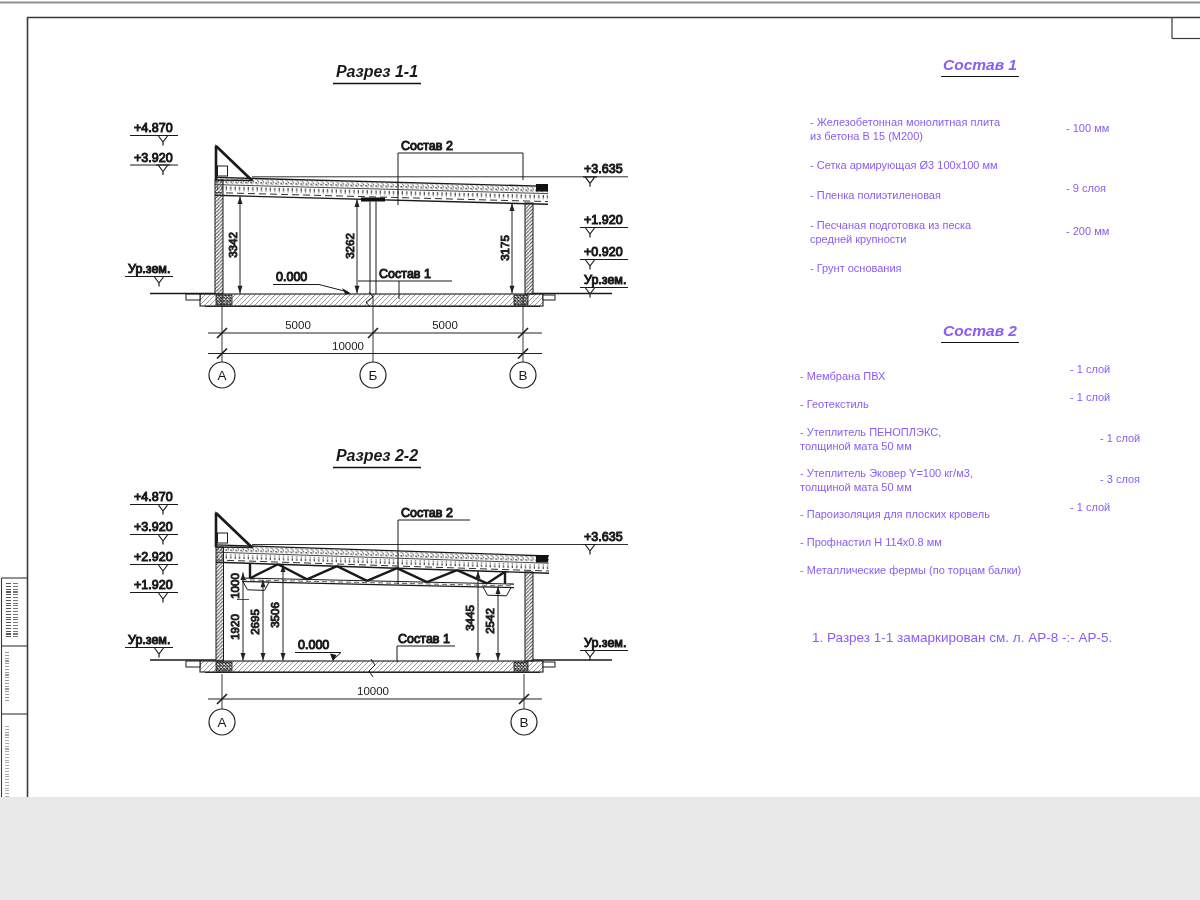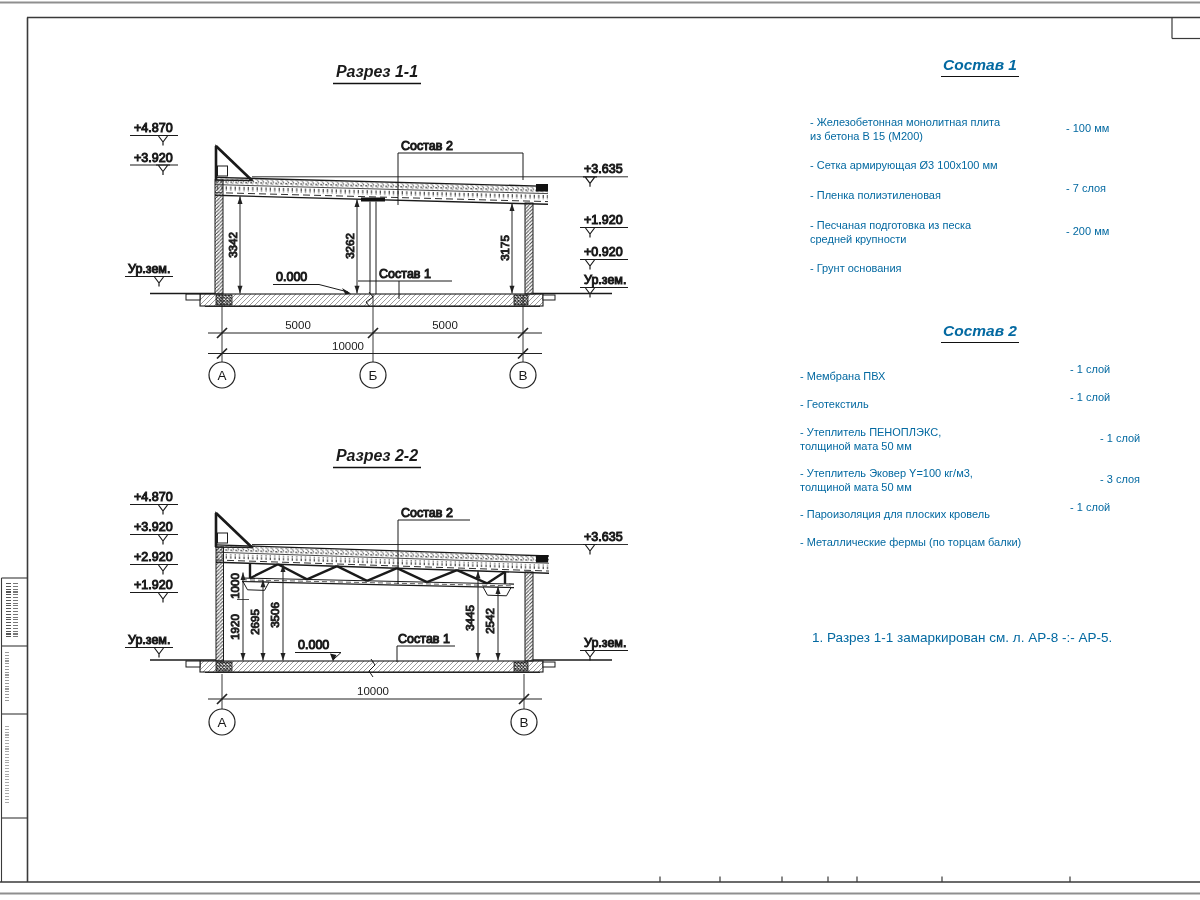--- a/index.html
+++ b/index.html
@@ -1,17 +1,17 @@
 <!DOCTYPE html>
 <html><head>
 <meta charset="utf-8">
 <style>
   html,body{margin:0;padding:0;background:#e8e8e8;}
-  #sheet{position:relative;width:1200px;height:900px;background:#ffffff;overflow:hidden;
-         font-family:"Liberation Sans", sans-serif;color:#0369a1;}
+  #sheet{position:relative;width:1200px;height:797px;background:#ffffff;overflow:hidden;
+         font-family:"Liberation Sans", sans-serif;color:#8b5cf6;}
   svg{position:absolute;left:0;top:0;}
   svg text{font-family:"Liberation Sans", sans-serif;fill:#1a1a1a;}
   .ttl{font-size:16px;font-weight:bold;font-style:italic;}
   .dimtxt{font-size:11.5px;}
   .elevtxt{font-size:12.5px;}
   .callout{font-size:12.5px;}
   .axisltr{font-size:13.5px;}
   
   .spec{position:absolute;width:360px;}
   .spec-title{font-size:15.5px;font-weight:bold;font-style:italic;width:max-content;
@@ -369,21 +369,21 @@
   <div class="spec-list" id="spec1-list">
         <div class="spec-item">
           <div class="name">- Железобетонная  монолитная плита<br>из бетона В 15 (М200)</div>
           <span class="qty">- 100 мм</span>
         </div>
         <div class="spec-item">
           <div class="name">- Сетка армирующая Ø3 100х100 мм</div>
         </div>
         <div class="spec-item">
           <div class="name">- Пленка полиэтиленовая</div>
-          <span class="qty">-  7 слоя</span>
+          <span class="qty">-  9 слоя</span>
         </div>
         <div class="spec-item">
           <div class="name">- Песчаная подготовка из песка<br>средней крупности</div>
           <span class="qty">- 200 мм</span>
         </div>
         <div class="spec-item">
           <div class="name">- Грунт основания</div>
         </div>
       </div>
 </div>
@@ -405,20 +405,23 @@
         </div>
         <div class="spec-item">
           <div class="name">- Утеплитель Эковер Y=100 кг/м3,<br>толщиной мата 50 мм</div>
           <span class="qty">- 3 слоя</span>
         </div>
         <div class="spec-item">
           <div class="name">- Пароизоляция для плоских кровель</div>
           <span class="qty">- 1 слой</span>
         </div>
         <div class="spec-item">
+          <div class="name">- Профнастил Н 114х0.8 мм</div>
+        </div>
+        <div class="spec-item">
           <div class="name">- Металлические фермы (по торцам балки)</div>
         </div>
       </div>
 </div>
 
 <div id="notes">
       <div>1. Разрез 1-1 замаркирован см. л. АР-8 -:- АР-5.</div>
     </div>
 
 </div>

